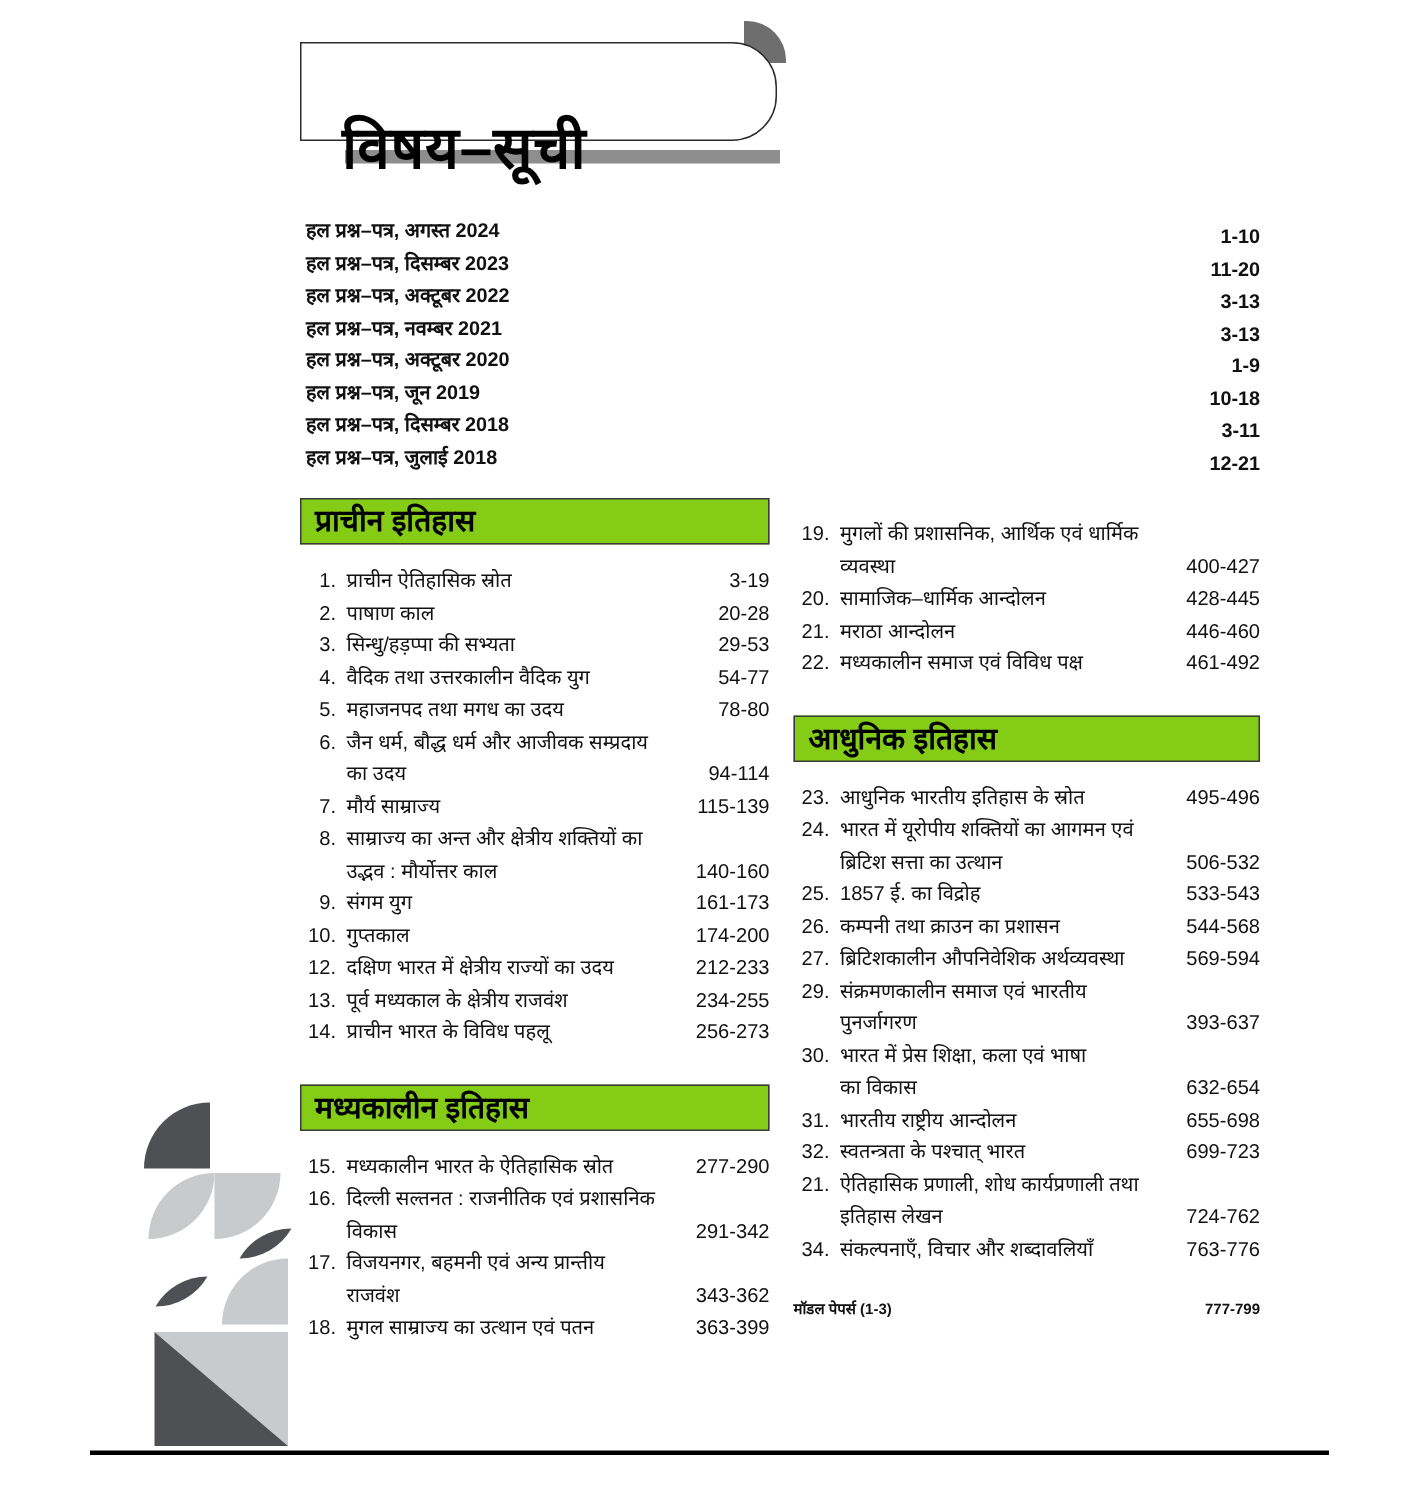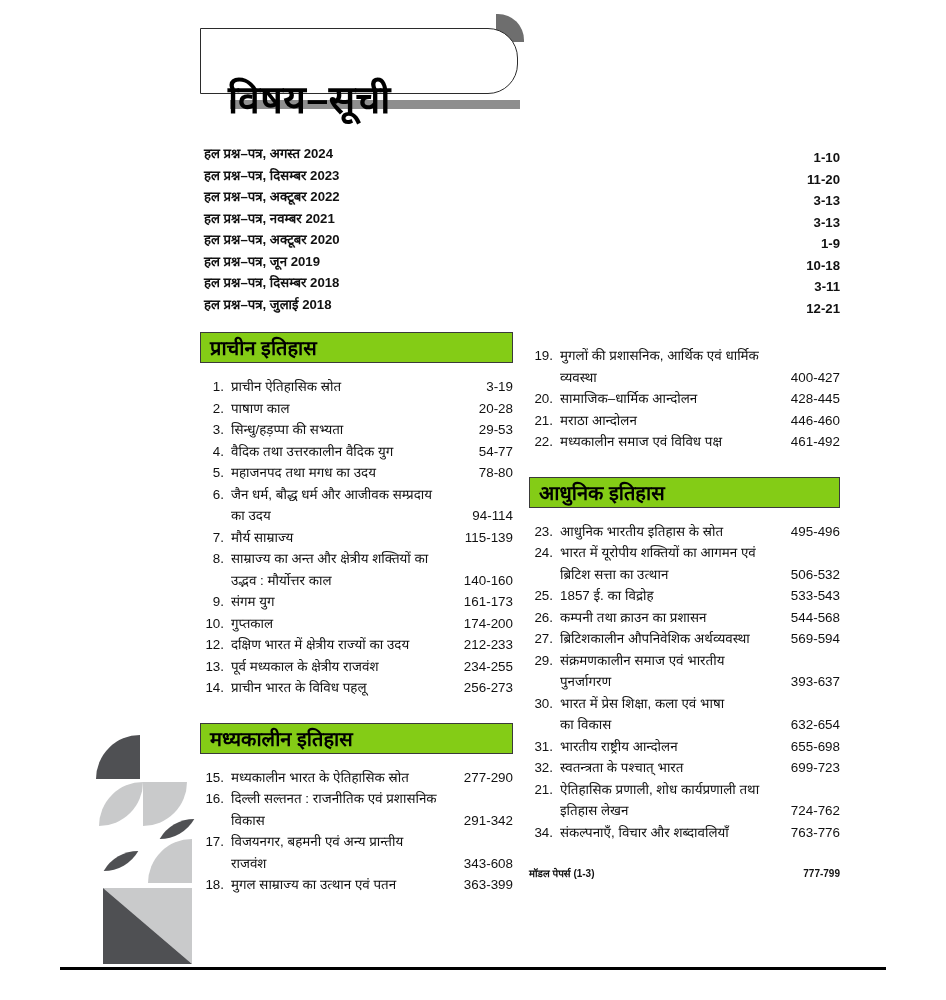--- a/index.html
+++ b/index.html
@@ -299,21 +299,21 @@
         <span class="toc-pages">277-290</span>
       </li>
       <li class="toc-row">
         <span class="toc-num">16.</span>
         <span class="toc-label">दिल्ली सल्तनत : राजनीतिक एवं प्रशासनिक<span class="cont">विकास</span></span>
         <span class="toc-pages">291-342</span>
       </li>
       <li class="toc-row">
         <span class="toc-num">17.</span>
         <span class="toc-label">विजयनगर, बहमनी एवं अन्य प्रान्तीय राजवंश</span>
-        <span class="toc-pages">343-608</span>
+        <span class="toc-pages">343-362</span>
       </li>
       <li class="toc-row">
         <span class="toc-num">18.</span>
         <span class="toc-label">मुगल साम्राज्य का उत्थान एवं पतन</span>
         <span class="toc-pages">363-399</span>
       </li>
     </ul>
 </div>
 
 <div id="col-right">

